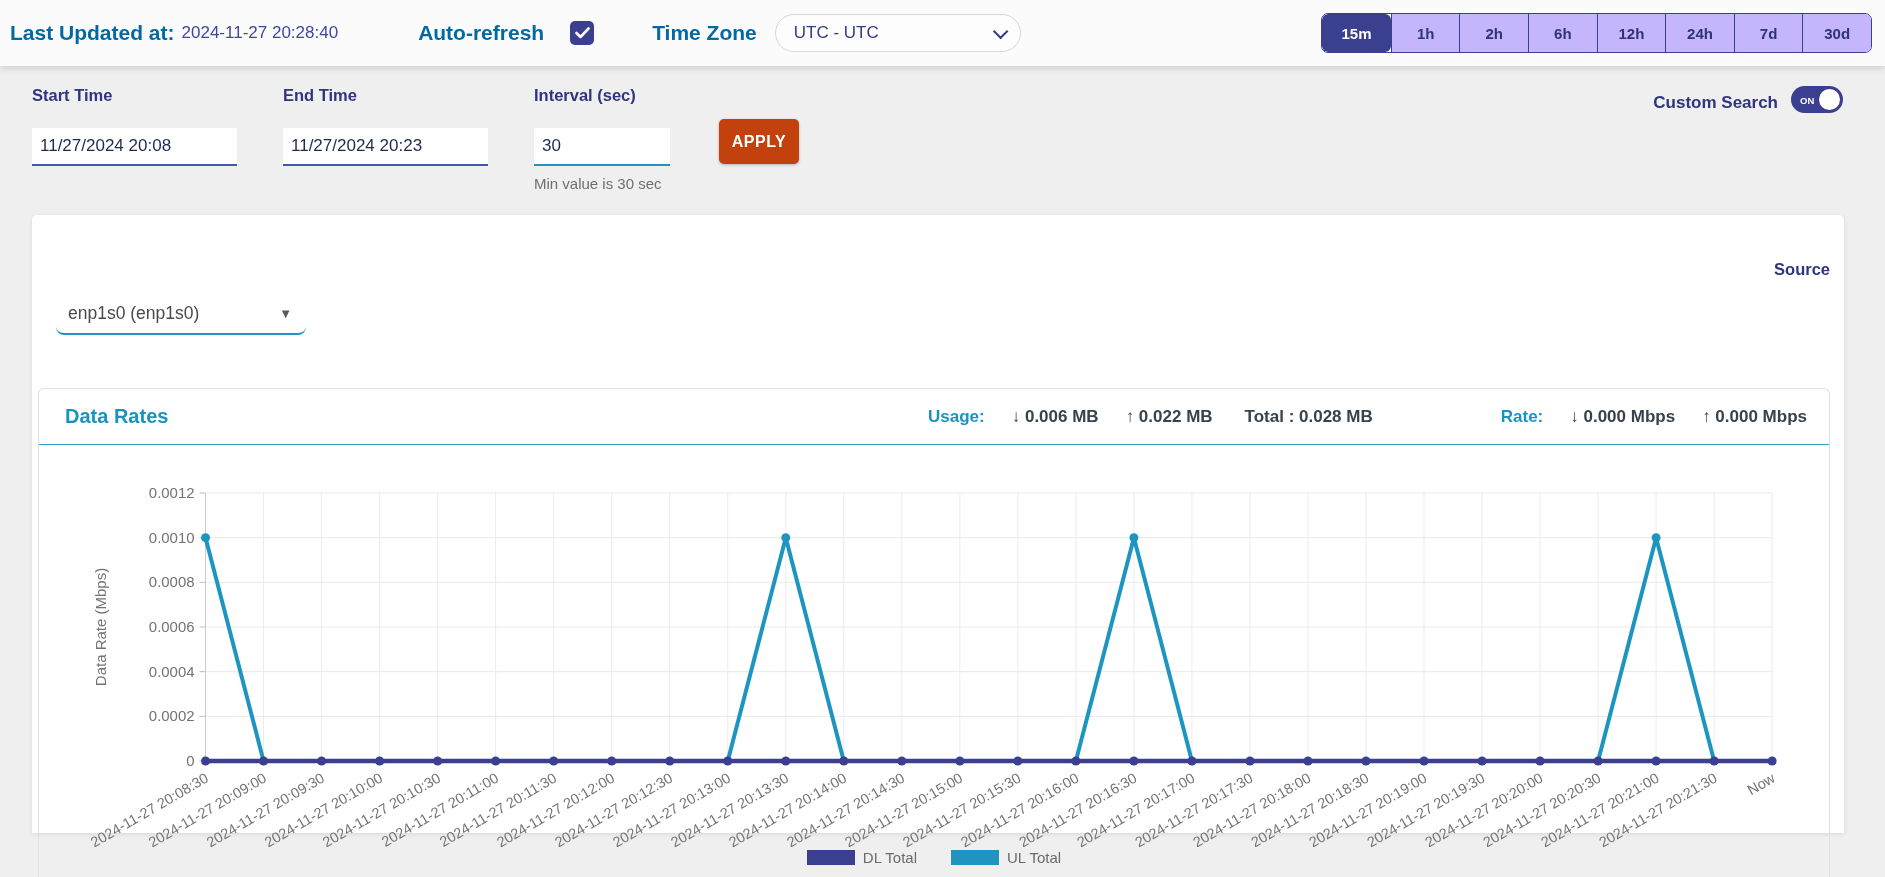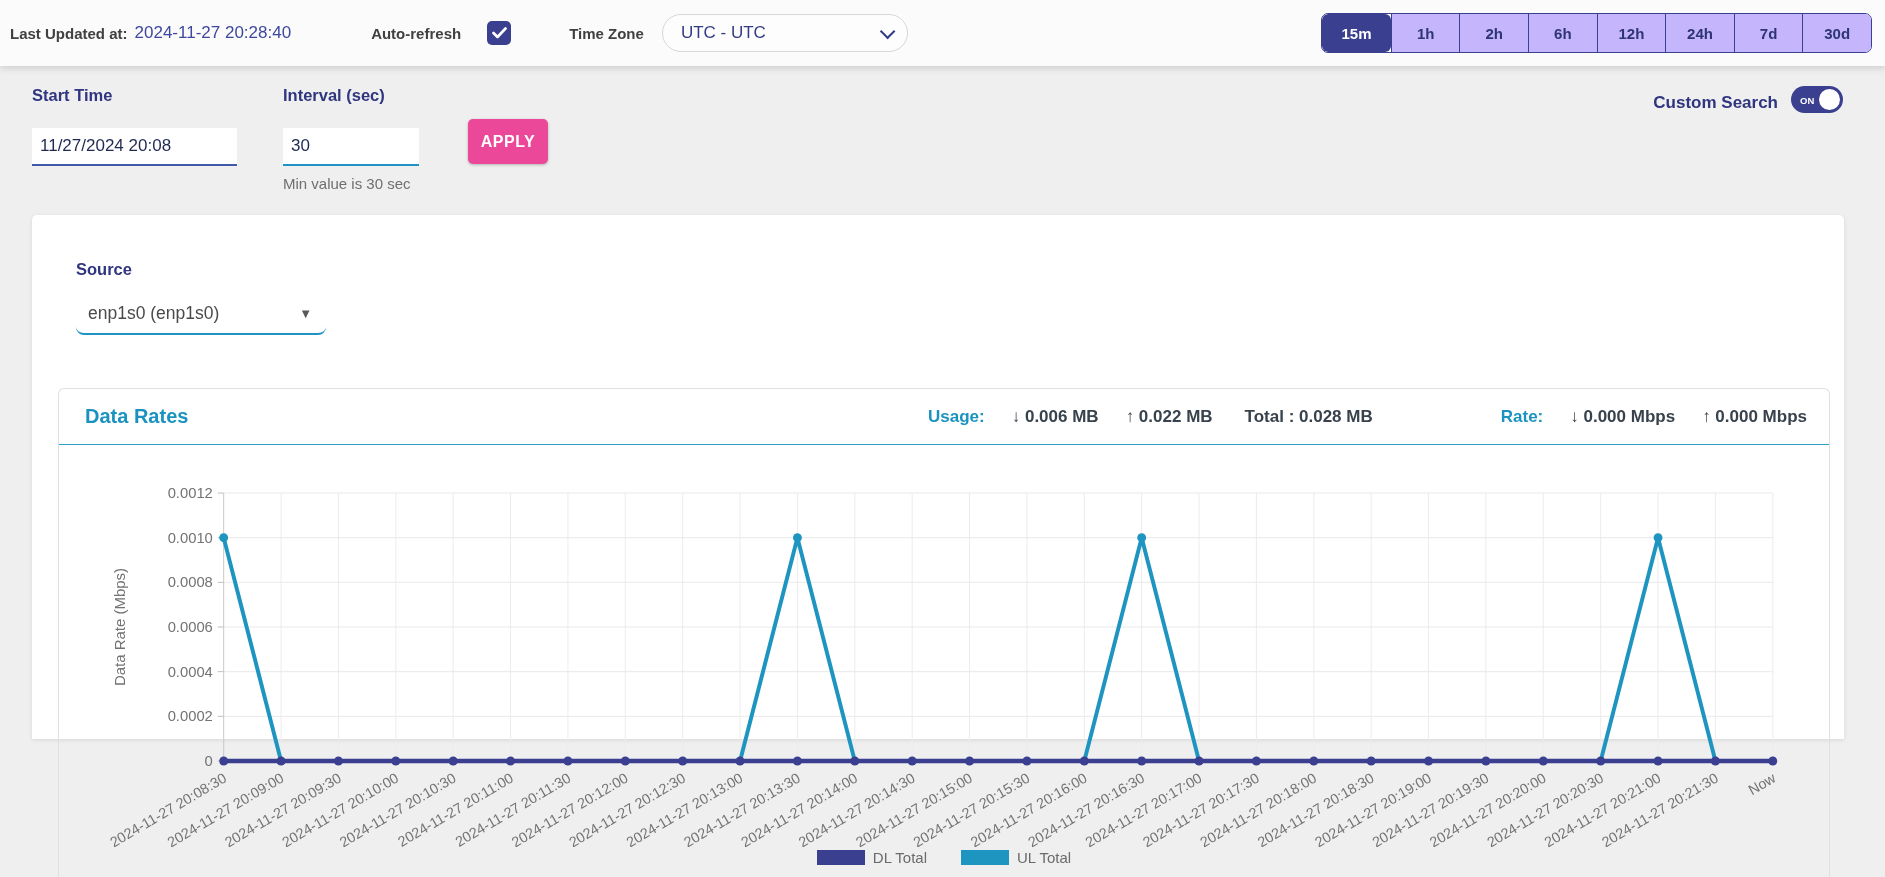--- a/index.html
+++ b/index.html
@@ -4,21 +4,21 @@
 <style>
   * { margin:0; padding:0; box-sizing:border-box; }
   html,body { width:1885px; height:877px; overflow:hidden; }
   body { font-family:"Liberation Sans", sans-serif; background:#efefef; color:#333b85; }
 
   
   .topbar {
     height:66px; background:#fbfbfb; display:flex; align-items:center;
     padding:0 13px 0 10px; box-shadow:0 3px 6px rgba(0,0,0,.12); position:relative; z-index:5;
   }
-  .tb-label { font-weight:bold; color:#404040; font-size:15px; }
+  .tb-label { font-weight:bold; color:#0369a1; font-size:21px; }
   .tb-value { color:#3f479e; font-size:17px; margin-left:7px; }
   .autorefresh { display:flex; align-items:center; margin-left:80px; }
   .checkbox {
     width:24px; height:24px; background:#3b3f8f; border-radius:5px; margin-left:26px;
     display:flex; align-items:center; justify-content:center; cursor:pointer;
   }
   .tz-label { margin-left:58px; }
   .select-pill {
     margin-left:18px; width:246px; height:38px; border:1px solid #d7d7d7; border-radius:19px;
     background:#fdfdfd; display:flex; align-items:center; padding:0 16px 0 18px;
@@ -44,37 +44,37 @@
   .f-input {
     width:205px; height:38px; background:#fff; border:none; outline:none;
     border-bottom:2px solid #4059ab; font-size:17px; color:#1f2a52; padding:0 8px;
     font-family:"Liberation Sans", sans-serif;
   }
   .field.end { margin-left:46px; }
   .field.interval { margin-left:46px; }
   .field.interval .f-input { width:136px; border-bottom-color:#1f93c4; }
   .f-hint { color:#6f6f6f; font-size:15px; margin-top:9px; }
   .apply-btn {
-    margin-left:49px; margin-top:33px; width:80px; height:45px; background:#ec4899; color:#fff;
+    margin-left:49px; margin-top:33px; width:80px; height:45px; background:#c2410c; color:#fff;
     border:none; border-radius:5px; font-size:16px; font-weight:bold; letter-spacing:.5px; cursor:pointer;
     box-shadow:0 1px 3px rgba(0,0,0,.25);
   }
   .custom-search { margin-left:auto; display:flex; align-items:flex-end; }
   .cs-label { font-weight:bold; color:#2f357e; font-size:17px; }
   .toggle {
     margin-left:13px; width:52px; height:27px; background:#3b3f8f; border-radius:14px;
     position:relative; cursor:pointer;
   }
   .toggle .on-text { position:absolute; left:9px; top:9px; color:#fff; font-size:9.5px; font-weight:bold; }
   .toggle .knob { position:absolute; right:3px; top:3px; width:21px; height:21px; background:#fff; border-radius:50%; }
 
   
   .card {
-    margin:0 32px; width:1812px; height:524px; background:#fff; border-radius:5px 5px 0 0;
-    box-shadow:0 1px 4px rgba(0,0,0,.10); padding:45px 14px 0 26px;
+    margin:0 32px; width:1812px; height:618px; background:#fff; border-radius:5px 5px 0 0;
+    box-shadow:0 1px 4px rgba(0,0,0,.10); padding:45px 14px 0 6px;text-align:right;
   }
   .source-block { padding-left:18px; }
   .src-label { font-weight:bold; color:#2f357e; font-size:16.5px; }
   .src-select {
     margin-top:15px; width:250px; height:41px; display:flex; align-items:center;
     border-bottom:2px solid #1f93c4; border-radius:0 0 8px 8px; padding:0 14px 0 12px;
     font-size:17.5px; color:#4a4a4a; cursor:pointer;
   }
   .src-select .tri { margin-left:auto; font-size:13px; color:#5a5a5a; }
 
@@ -129,20 +129,24 @@
       <button class="range-btn">24h</button>
       <button class="range-btn">7d</button>
       <button class="range-btn">30d</button>
     </div>
 </header>
 
 <section class="filters">
   <div class="field">
     <span class="f-label">Start Time</span>
     <input class="f-input" value="11/27/2024 20:08" style="">
+  </div>
+  <div class="field end">
+    <span class="f-label">End Time</span>
+    <input class="f-input" value="11/27/2024 20:23" style="">
   </div>
   <div class="field interval">
     <span class="f-label">Interval (sec)</span>
     <input class="f-input" value="30" style="">
     <span class="f-hint">Min value is 30 sec</span>
   </div>
   <button class="apply-btn">APPLY</button>
 
   <div class="custom-search">
     <span class="cs-label">Custom Search</span>

